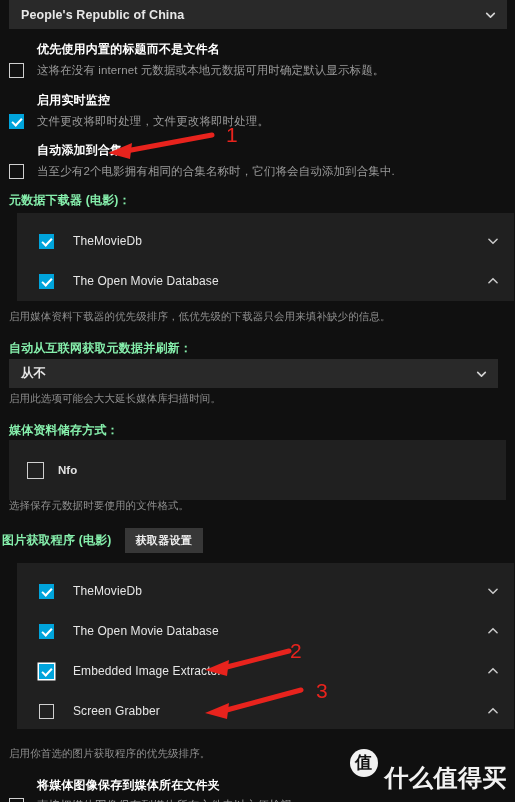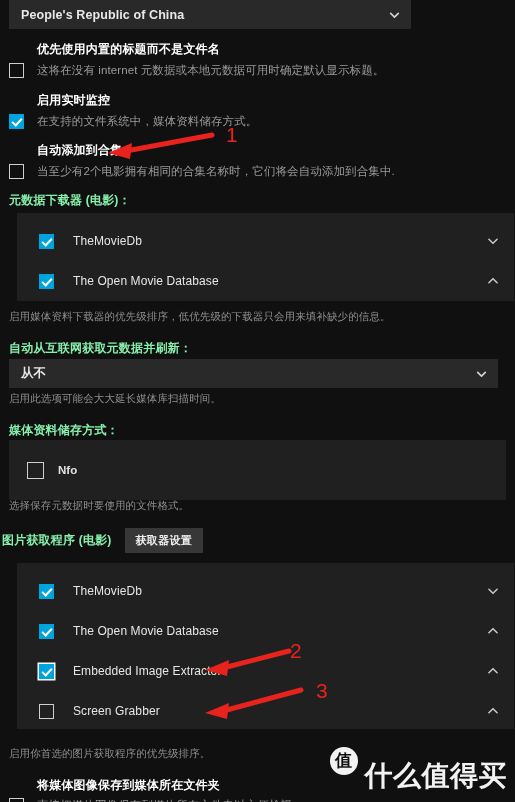--- a/index.html
+++ b/index.html
@@ -182,58 +182,58 @@
     font-size: 17px;
     font-weight: bold;
     display: flex;
     align-items: center;
     justify-content: center;
     font-family: "DejaVu Sans", sans-serif;
     line-height: 1;
   }
   .wm-text {
     color: #f2f2f2;
-    font-size: 28px;
+    font-size: 24px;
     font-weight: bold;
     letter-spacing: .5px;
     line-height: 1;
     font-family: "DejaVu Sans", sans-serif;
     margin-top: 31px;
   }
 
   
   .abs { position: absolute; }
 </style>
 </head>
 <body>
 
 <div class="page">
 
-  <div class="select-box abs" style="left:9px; top:0; width:402px;">
+  <div class="select-box abs" style="left:9px; top:0; width:498px;">
     <span>People's Republic of China</span>
     <span class="chev">
       <svg viewBox="0 0 24 24" fill="none" stroke="currentColor" stroke-width="3" stroke-linecap="round" stroke-linejoin="round">
           <polyline points="5,9 12,16 19,9"></polyline>
         </svg>
     </span>
   </div>
 
   <div class="cb-row abs" style="left:9px; top:42px; width:489px;">
     <span class="cb"></span>
     <span class="cb-text">
       <span class="cb-label" style="display:block;">优先使用内置的标题而不是文件名</span>
       <span class="cb-desc" style="display:block;">这将在没有 internet 元数据或本地元数据可用时确定默认显示标题。</span>
     </span>
   </div>
 
   <div class="cb-row abs" style="left:9px; top:93px; width:489px;">
     <span class="cb checked"></span>
     <span class="cb-text">
       <span class="cb-label" style="display:block;">启用实时监控</span>
-      <span class="cb-desc" style="display:block;">在支持的文件系统中，媒体资料储存方式。</span>
+      <span class="cb-desc" style="display:block;">文件更改将即时处理，文件更改将即时处理。</span>
     </span>
   </div>
 
   <div class="cb-row abs" style="left:9px; top:143px; width:489px;">
     <span class="cb"></span>
     <span class="cb-text">
       <span class="cb-label" style="display:block;">自动添加到合集</span>
       <span class="cb-desc" style="display:block;">当至少有2个电影拥有相同的合集名称时，它们将会自动添加到合集中.</span>
     </span>
   </div>

